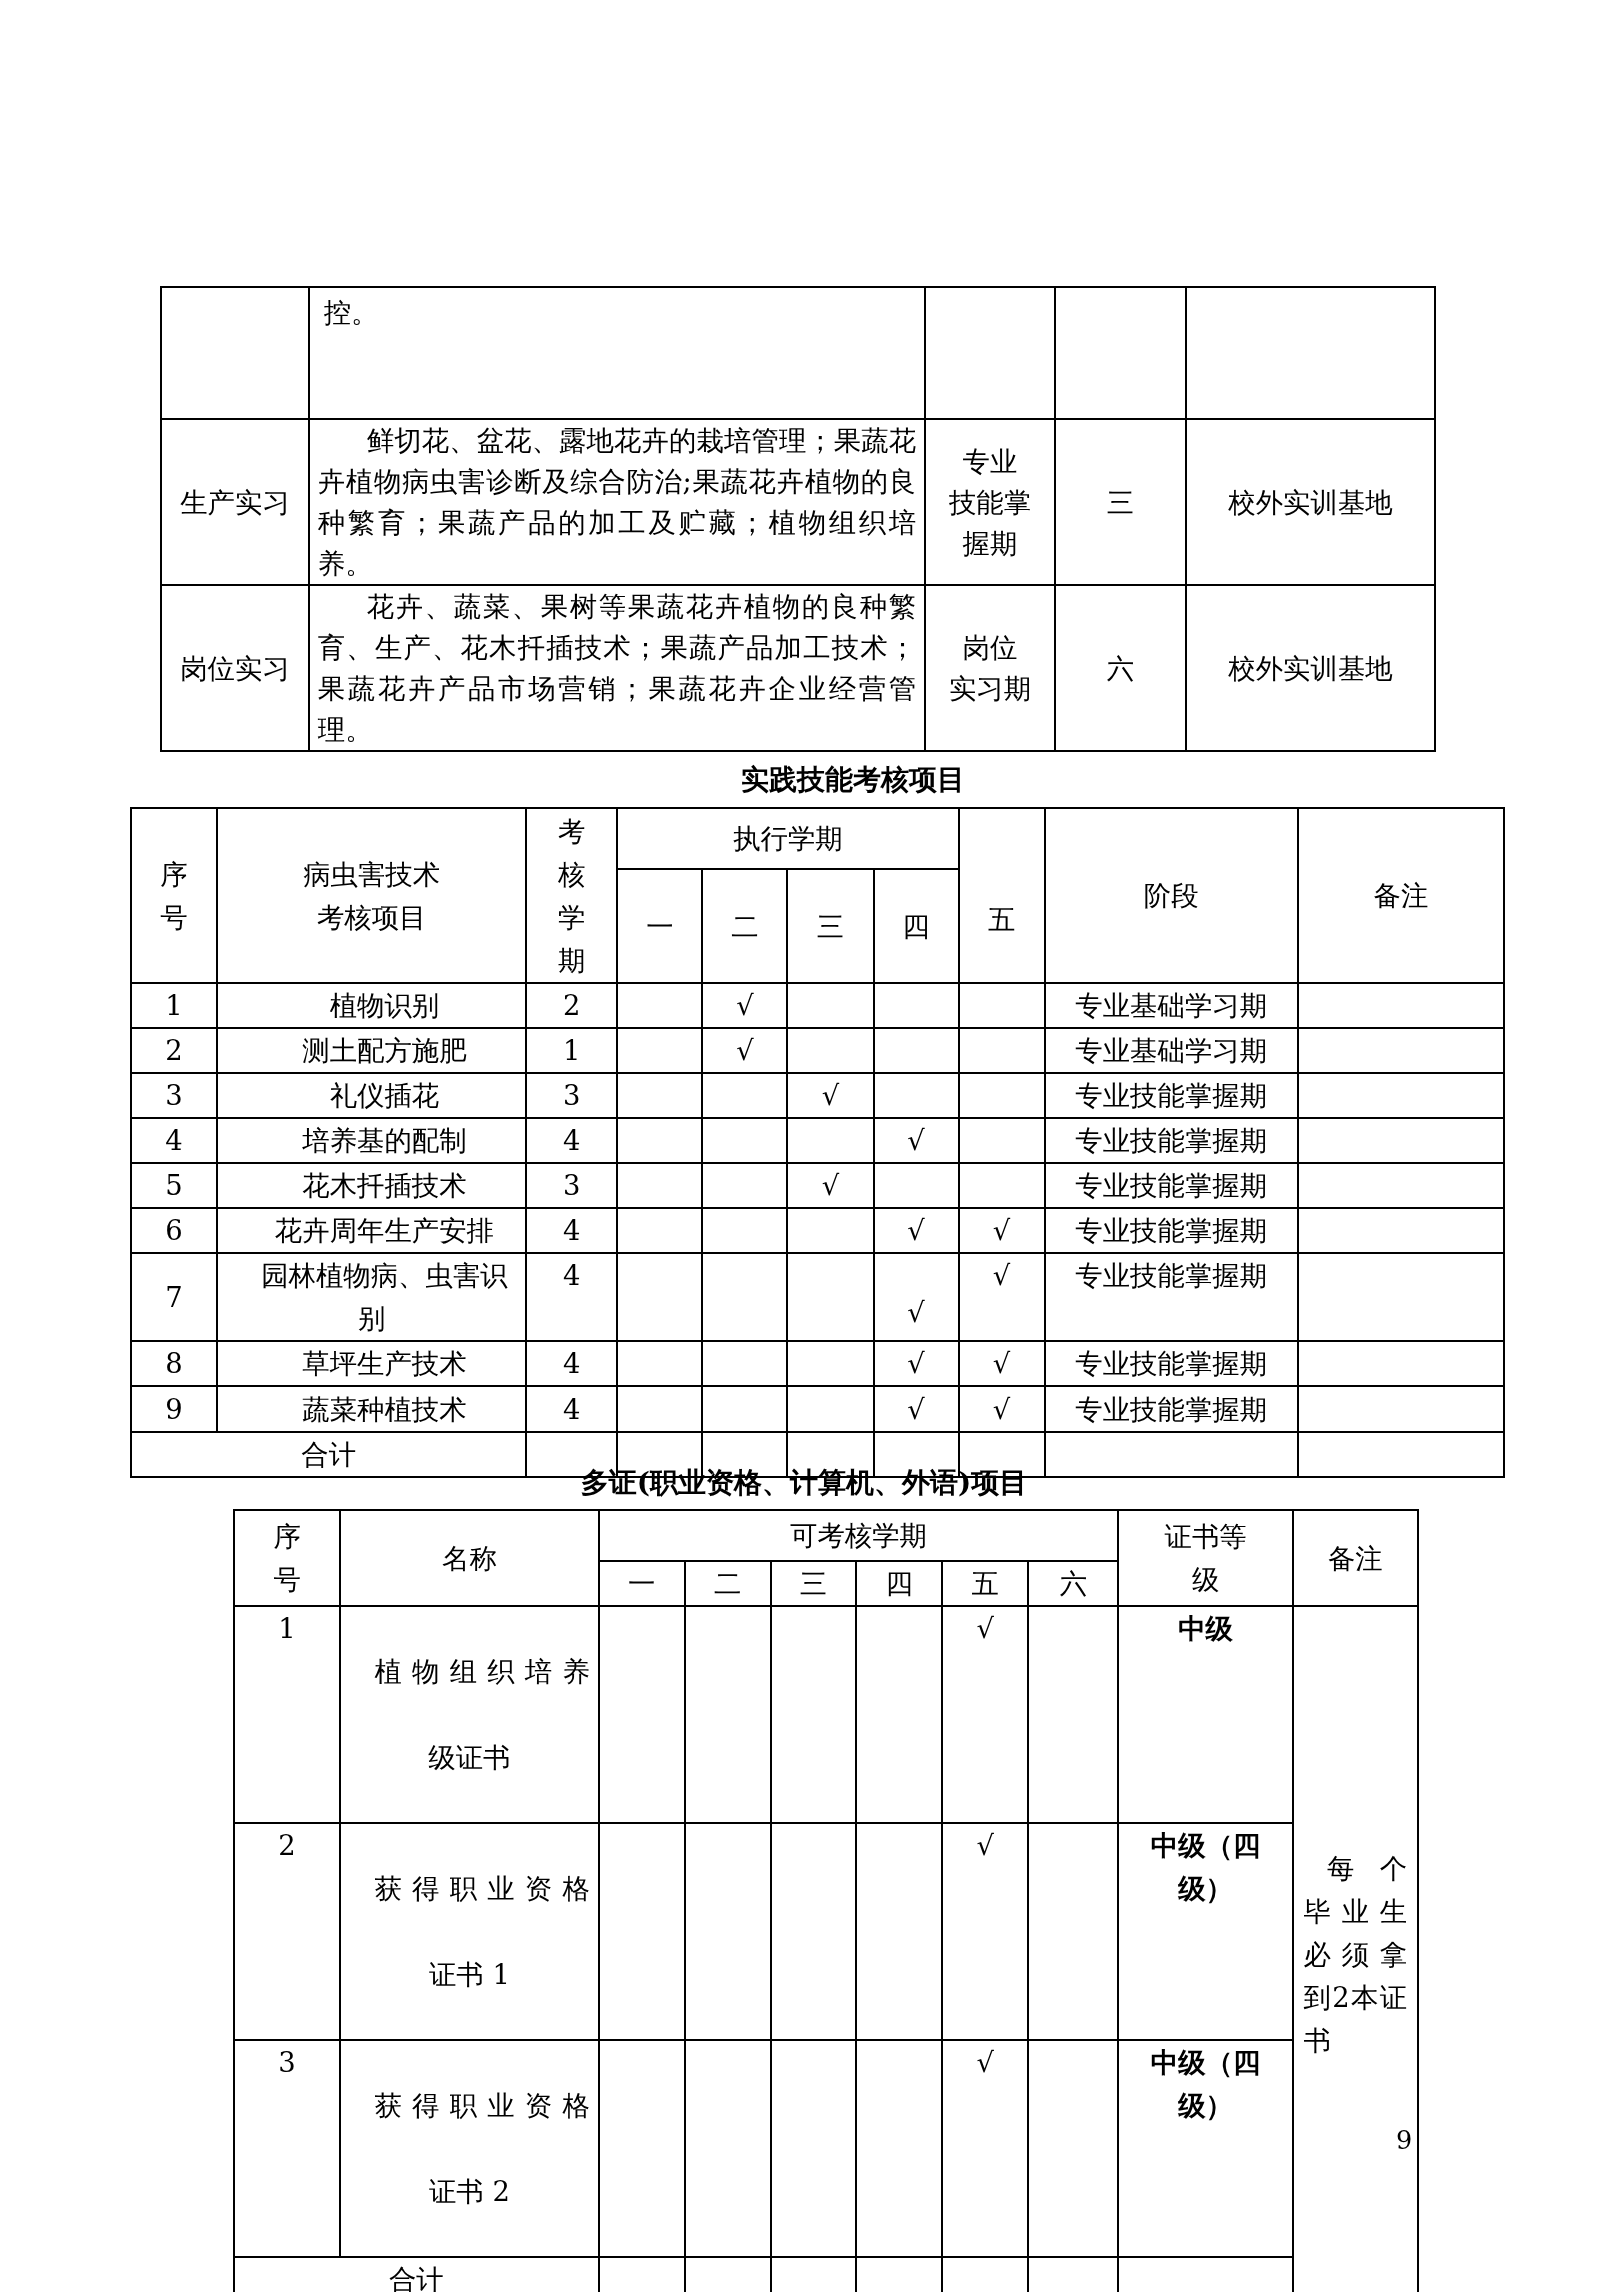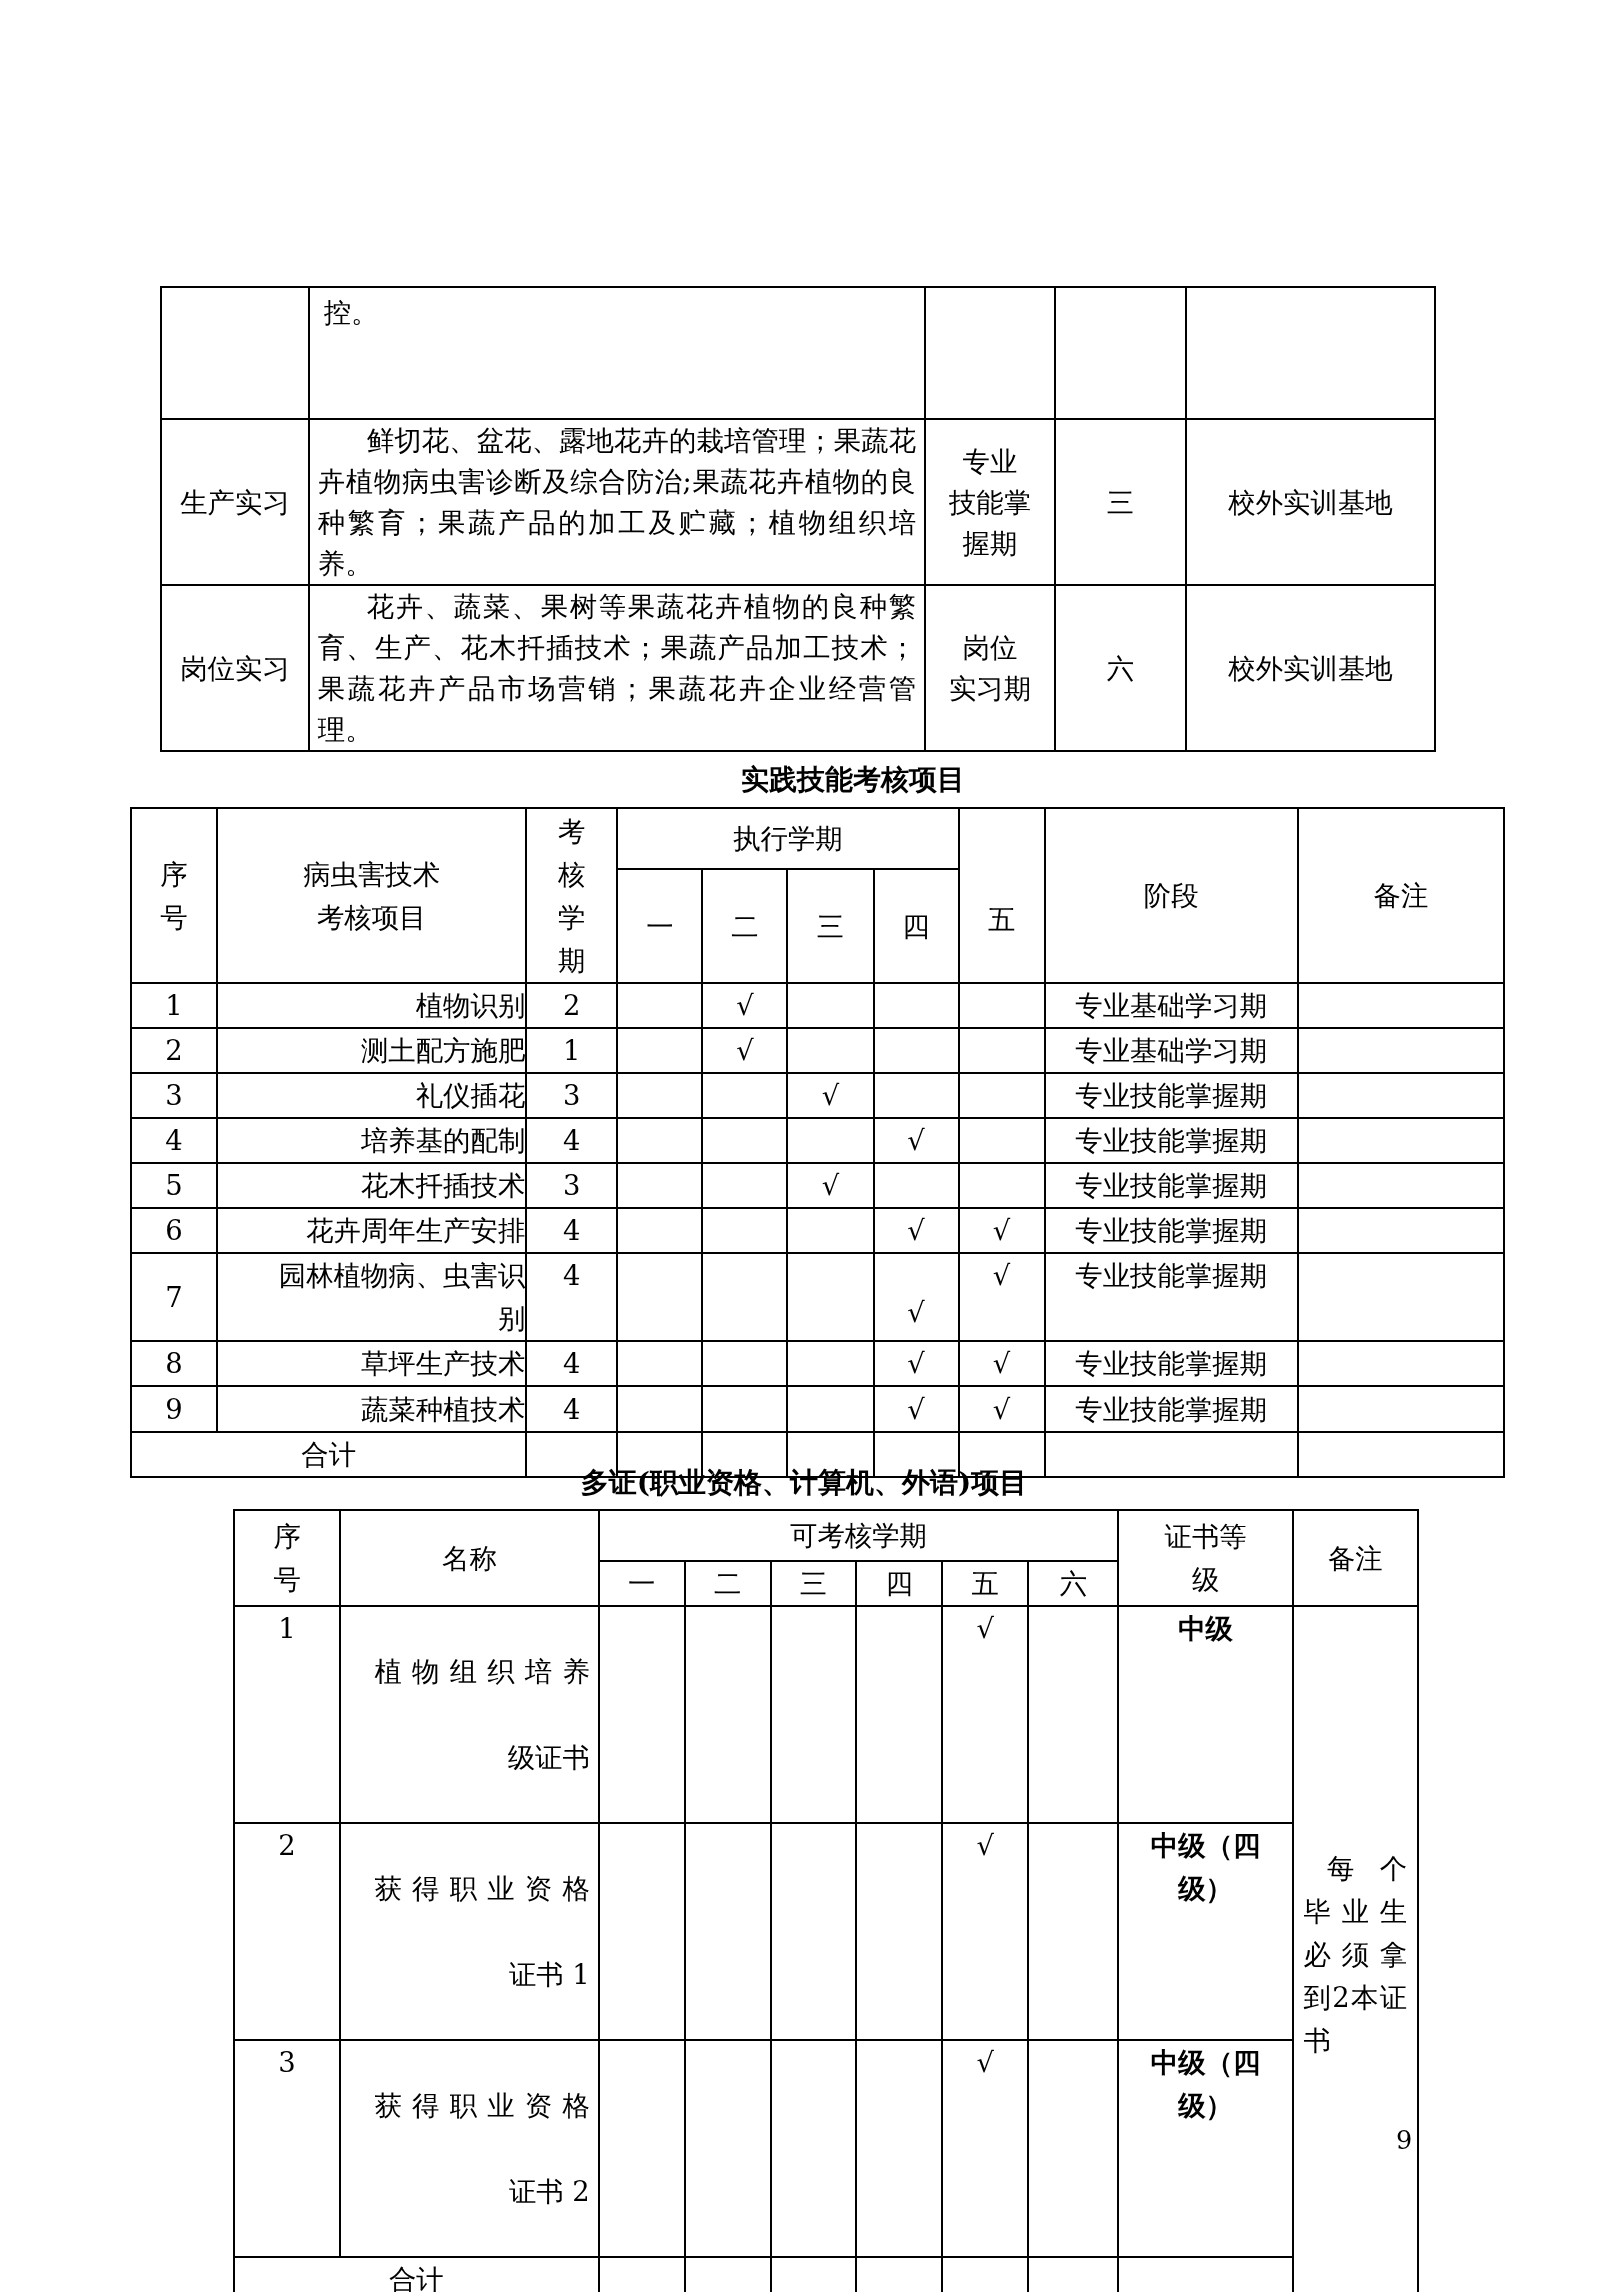--- a/index.html
+++ b/index.html
@@ -8,31 +8,31 @@
   .abs{position:absolute;}
   table{border-collapse:collapse;table-layout:fixed;}
   td{border:2px solid #000;white-space:pre-line;overflow:hidden;padding:0;
      font-size:27.4px;text-align:center;vertical-align:middle;}
   
   .t1 td{line-height:41px;}
   .t1 .para{text-align:justify;vertical-align:top;text-indent:49px;padding:0 7.8px;}
   .t1 .cont{text-align:left;vertical-align:top;text-indent:0;padding:3.9px 13.7px;}
   
   .t2 td{line-height:43px;}
-  .t2 .item{text-align:right;text-indent:25.5px;padding:0 0;}
+  .t2 .item{text-align:center;text-indent:25.5px;padding:0 15px;}
   .t2 .hexec{line-height:55px;}
   .t2 .five-tall{vertical-align:bottom;padding-bottom:41px;}
   .vt{vertical-align:top;}
   .vb{vertical-align:bottom;padding-bottom:5.9px;}
   
   .t3 td{line-height:43px;}
   .t3 .body-cell{vertical-align:top;}
   .name-cell{vertical-align:top;text-align:left;padding:0 7.8px;}
   .name-l1{text-align:justify;text-align-last:justify;text-indent:25.5px;line-height:43px;}
-  .name-l2{text-align:right;line-height:43px;}
+  .name-l2{text-align:center;line-height:43px;}
   .level-cell{vertical-align:top;font-weight:bold;}
   .remark-note{vertical-align:middle;text-align:justify;text-align-last:justify;
                text-indent:23.5px;padding:0 9.8px;line-height:43px;}
   .title{position:absolute;transform:translateX(-50%);font-weight:bold;font-size:28px;white-space:nowrap;}
   .pagenum{position:absolute;font-size:25.5px;}
 </style>
 </head>
 <body>
 
 <div class="page">

